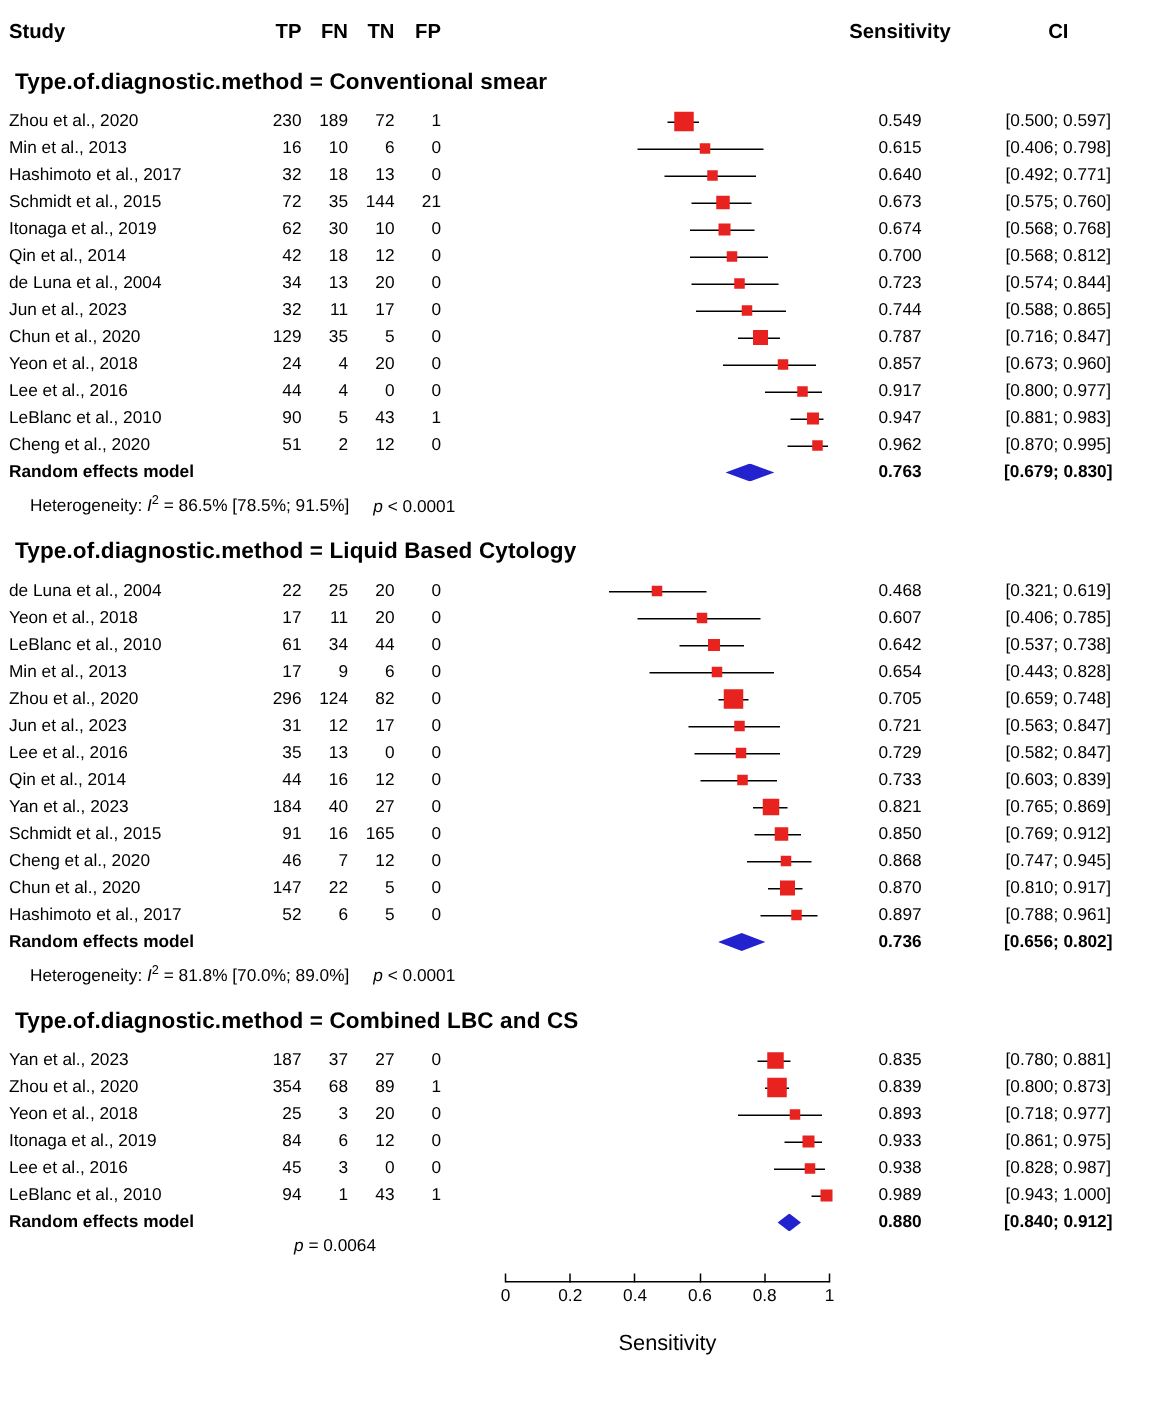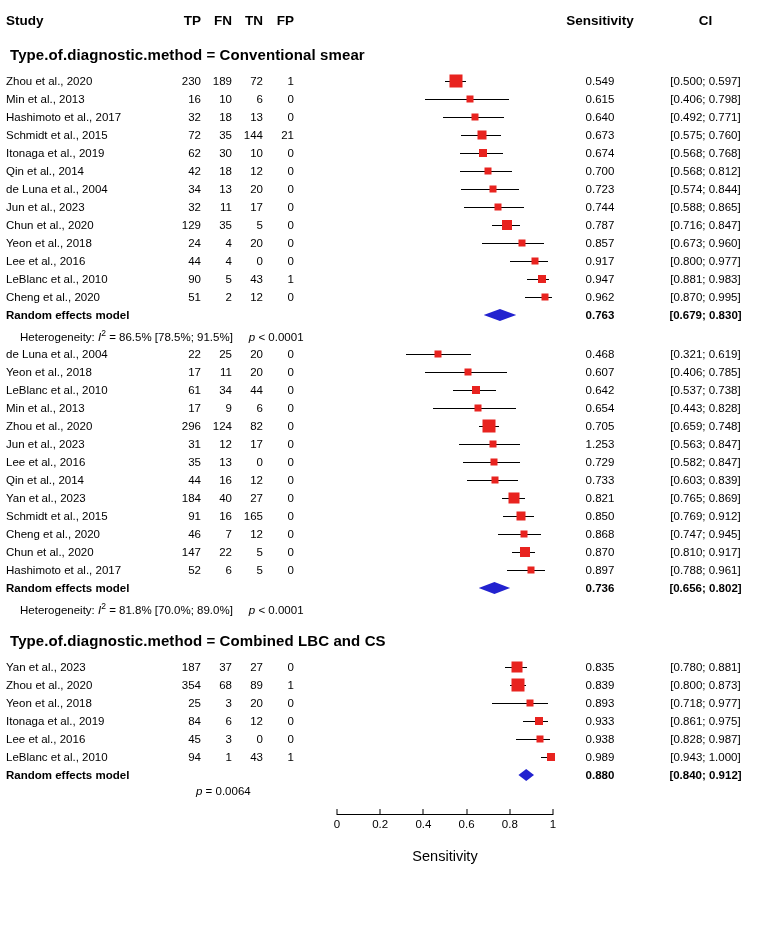--- a/index.html
+++ b/index.html
@@ -264,20 +264,21 @@
         <div class="c num"></div>
         <div class="c plot">
           <div class="scale">
             <div class="diamond" style="left: 67.9%; width: 15.1%; background: rgb(34, 34, 207);"></div>
           </div>
         </div>
         <div class="c sens">0.763</div>
         <div class="c ci">[0.679; 0.830]</div>
       </div>
       <div class="het"><span>Heterogeneity: </span><i>I</i><sup>2</sup><span> = 86.5% [78.5%; 91.5%]</span><span class="pinline"><i>p</i><span> &lt; 0.0001</span></span></div>
+      <div class="group-title">Type.of.diagnostic.method = Liquid Based Cytology</div>
       <div class="row">
         <div class="c study">de Luna et al., 2004</div>
         <div class="c num">22</div>
         <div class="c num">25</div>
         <div class="c num">20</div>
         <div class="c num">0</div>
         <div class="c plot">
           <div class="scale">
             <div class="ci-line" style="left: 32.1%; width: 29.8%;"></div>
             <div class="square" style="width: 7px; height: 7px; left: 46.8%; background: rgb(232, 35, 31);"></div>
@@ -351,21 +352,21 @@
         <div class="c num">31</div>
         <div class="c num">12</div>
         <div class="c num">17</div>
         <div class="c num">0</div>
         <div class="c plot">
           <div class="scale">
             <div class="ci-line" style="left: 56.3%; width: 28.4%;"></div>
             <div class="square" style="width: 7px; height: 7px; left: 72.1%; background: rgb(232, 35, 31);"></div>
           </div>
         </div>
-        <div class="c sens">1.253</div>
+        <div class="c sens">0.721</div>
         <div class="c ci">[0.563; 0.847]</div>
       </div>
       <div class="row">
         <div class="c study">Lee et al., 2016</div>
         <div class="c num">35</div>
         <div class="c num">13</div>
         <div class="c num">0</div>
         <div class="c num">0</div>
         <div class="c plot">
           <div class="scale">

